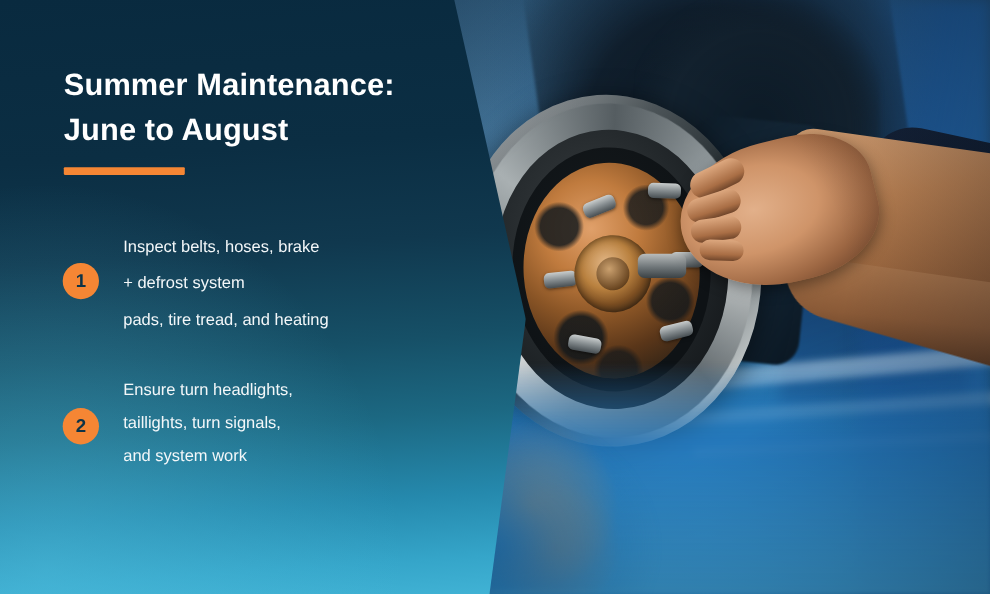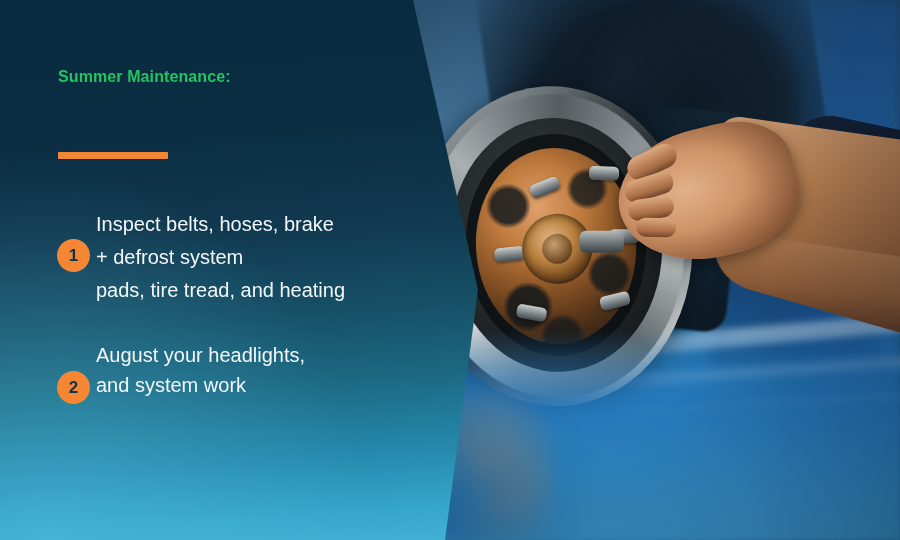--- a/index.html
+++ b/index.html
@@ -238,22 +238,22 @@
     clip-path:polygon(0 0, 413px 0, 478px 290px, 445px 540px, 0 540px);
     pointer-events:none;
   }
 
   
   .content { position:absolute; left:0; top:0; width:420px; height:540px; }
 
   .headline {
     position:absolute; left:58px; top:56px;
     width:340px;
-    color:#22c55e;
-    font-size:16px;
+    color:#ffffff;
+    font-size:28px;
     font-weight:bold;
     line-height:41px;
     letter-spacing:.1px;
   }
   .headline .l2 { display:block; }
 
   .accent-bar {
     position:absolute; left:58px; top:152px;
     width:110px; height:7px;
     background:#f58634;
@@ -271,23 +271,23 @@
     background:#f58634;
     color:#0d3347;
     font-size:17px;
     font-weight:bold;
     display:flex; align-items:center; justify-content:center;
     line-height:1;
   }
   .item-2 .badge { top:31px; }
 
   .item-text {
-    margin-left:40px;
+    margin-left:56px;
     color:#f3f7f9;
-    font-size:20px;
+    font-size:15px;
     line-height:33px;
     font-weight:normal;
   }
   .item-2 .item-text { line-height:30px; }
   .item-text .ln { display:block; white-space:nowrap; }
 </style>
 </head>
 <body>
 
 <div id="infographic">
@@ -335,35 +335,37 @@
     <div class="photo-vignette"></div>
   </div>
 
   <div class="panel"></div>
   <div class="panel-glow"></div>
 
   <div class="content">
 
     <h1 class="headline">
       <span class="l1">Summer Maintenance:</span>
+      <span class="l2">June to August</span>
     </h1>
 
     <div class="accent-bar"></div>
 
     <div class="item item-1">
       <div class="badge">1</div>
       <div class="item-text">
         <span class="ln">Inspect belts, hoses, brake</span>
         <span class="ln">+ defrost system</span>
         <span class="ln">pads, tire tread, and heating</span>
       </div>
     </div>
 
     <div class="item item-2">
       <div class="badge">2</div>
       <div class="item-text">
-        <span class="ln">August your headlights,</span>
+        <span class="ln">Ensure turn headlights,</span>
+        <span class="ln">taillights, turn signals,</span>
         <span class="ln">and system work</span>
       </div>
     </div>
 
   </div>
 </div>
 
 </body></html>

